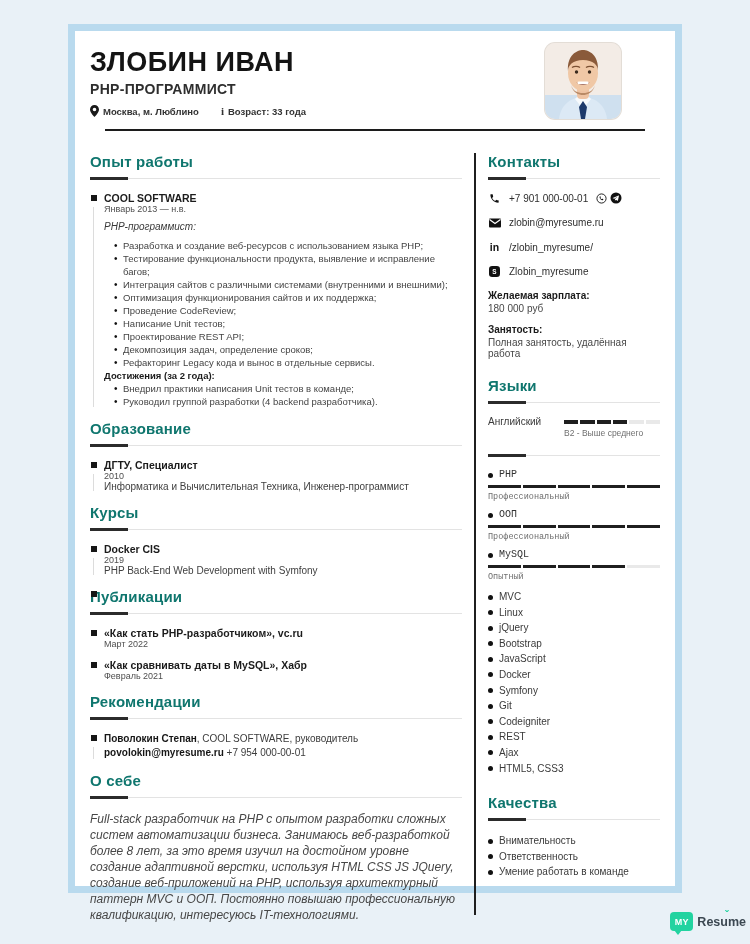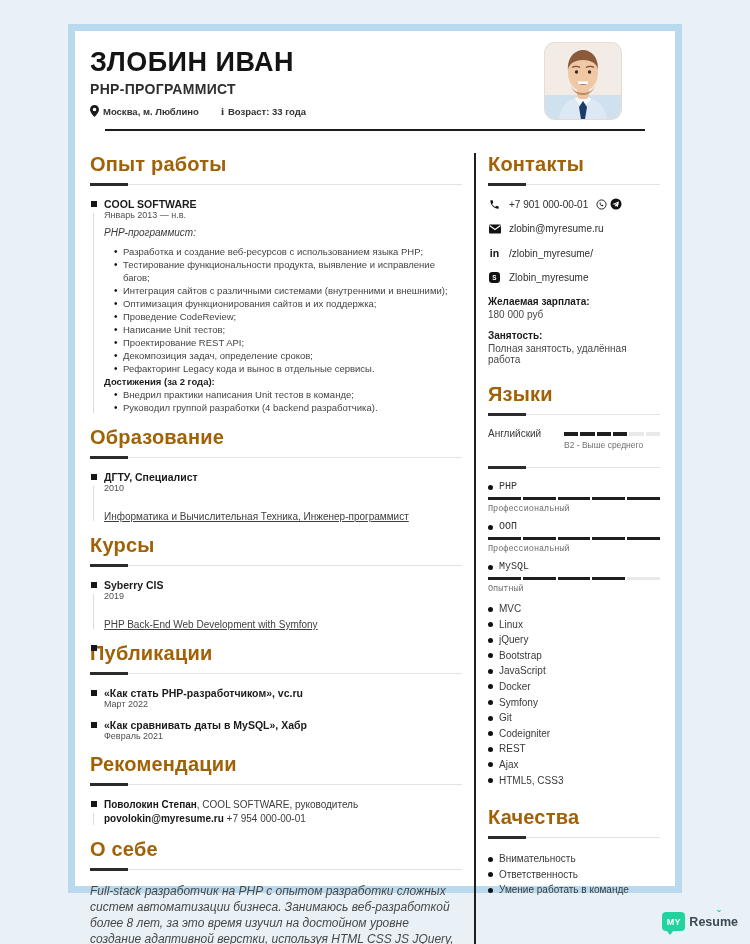--- a/index.html
+++ b/index.html
@@ -19,33 +19,33 @@
   .hdr-rule { height:2px; background:#1c1c1c; margin:12px 15px 0 15px; }
 
   
   .cols { display:flex; padding:0 15px; margin-top:10px; align-items:stretch; }
   .col-left { width:372px; }
   .col-divider { width:2px; background:#1f1f1f; margin:12px 12px 8px 12px; }
   .col-right { width:172px; }
 
   
   .sec { margin-top:12px; }
-  .sec-h { font-size:20px; font-weight:800; color:#a16207; letter-spacing:.2px; }
+  .sec-h { font-size:15px; font-weight:800; color:#0f766e; letter-spacing:.2px; }
   .sec-rule { position:relative; height:3px; margin:7px 0 12px 0; }
   .sec-rule::before { content:''; position:absolute; left:0; right:0; top:1px; height:1px; background:#e3e3e3; }
   .sec-rule::after { content:''; position:absolute; left:0; top:0; width:38px; height:3px; background:#2b2b2b; }
 
   
   .entry { position:relative; padding-left:14px; margin-bottom:12px; }
   .entry .sq { position:absolute; left:1px; top:3px; width:6px; height:6px; background:#161616; }
   .entry .tl { position:absolute; left:3px; top:15px; bottom:1px; width:1px; background:#dcdcdc; }
   .e-row { display:flex; justify-content:space-between; align-items:baseline;flex-direction:column; }
   .e-name { font-size:10.5px; font-weight:800; color:#1b1b1b; }
   .e-date { font-size:9px; color:#4f4f4f; white-space:nowrap; }
-  .e-sub { font-size:10px; color:#3f3f3f; margin-top:18px;text-decoration:underline; }
+  .e-sub { font-size:10px; color:#3f3f3f; margin-top:0; }
   .e-pos { font-style:italic; font-size:10px; color:#3a3a3a; margin:7px 0 7px 0; }
   ul.dots { list-style:none; padding-left:10px; }
   ul.dots li { position:relative; font-size:9.5px; line-height:13px; color:#444; padding-left:9px; }
   ul.dots li::before { content:'•'; position:absolute; left:0; top:0; color:#111; font-size:10px; }
   .ach-t { font-size:9.5px; font-weight:800; color:#1b1b1b; line-height:13px; }
   .rec-line { font-size:10px; line-height:14px; color:#3c3c3c; }
   .rec-line b { color:#161616; }
   .about-p { font-size:12px; line-height:16px; color:#474747; margin-top:2px;font-style:italic; }
 
   
@@ -66,21 +66,21 @@
   .skill-rated { margin-bottom:7px;font-family:Liberation Mono, monospace; }
   .sk-name { position:relative; font-size:10px; color:#333; padding-left:11px; margin-bottom:5px; }
   .dot-b::before { content:''; position:absolute; left:0; top:3.5px; width:5px; height:5px; border-radius:50%; background:#111; }
   .skill-rated .bar { height:3px; }
 
   ul.plain { list-style:none; margin-top:2px; }
   ul.plain li { position:relative; font-size:10px; line-height:15.6px; color:#3a3a3a; padding-left:11px; }
   ul.plain li::before { content:''; position:absolute; left:0; top:5.5px; width:5px; height:5px; border-radius:50%; background:#111; }
 
   
-  .logo { position:absolute; right:12px; bottom:13px; display:flex; align-items:center; gap:4px; }
+  .logo { position:absolute; right:4px; bottom:13px; display:flex; align-items:center; gap:4px; }
   .logo-box { position:relative; width:23px; height:19px; background:#22d3a0; border-radius:4px;
               display:flex; align-items:center; justify-content:center; }
   .logo-box::after { content:''; position:absolute; left:4px; bottom:-4px; width:0; height:0;
               border-left:4px solid transparent; border-right:4px solid transparent; border-top:5px solid #22d3a0; }
   .logo-my { font-size:9px; font-weight:800; color:#fff; letter-spacing:.3px; }
   .logo-resume { position:relative; font-size:12.5px; font-weight:800; color:#3c4852; }
   .logo-caret { position:absolute; top:-7px; left:57%; color:#22d3a0; font-size:11px; font-weight:800; }
 
   svg { display:block; }
 </style>
@@ -181,21 +181,21 @@
 
         <div class="sec">
           <div class="sec-h">Курсы</div>
           <div class="sec-rule"></div>
           <div>
 
               <div class="entry">
                 <span class="sq"></span>
                 <span class="tl"></span>
                 <div class="e-row">
-                  <span class="e-name">Syberry CIS</span>
+                  <span class="e-name">Docker CIS</span>
                   <span class="e-date">2019</span>
                 </div>
                 <div class="e-sub">PHP Back-End Web Development with Symfony</div>
               </div>
 
               <div class="entry">
                 <span class="sq"></span>
                 <span class="tl"></span>
               </div>
             </div>

